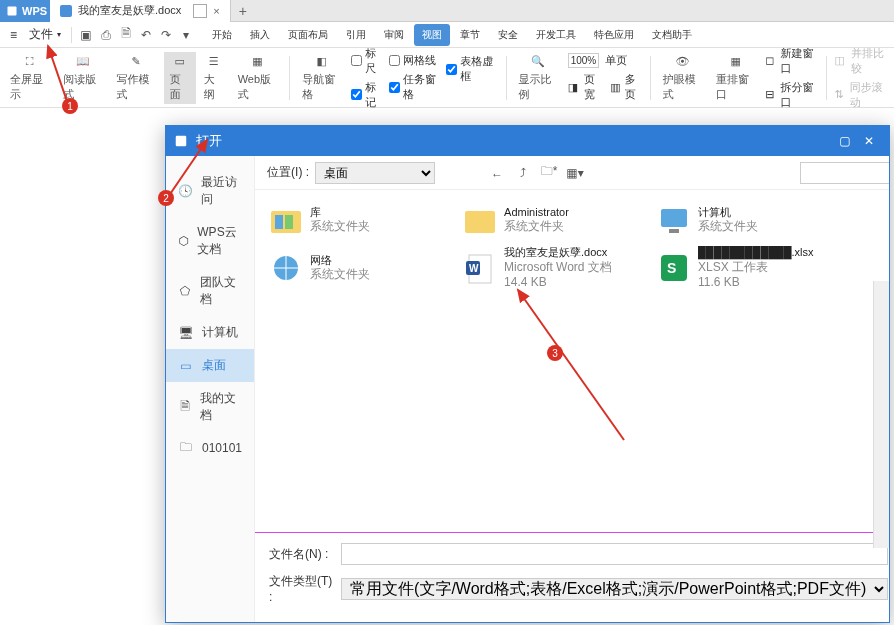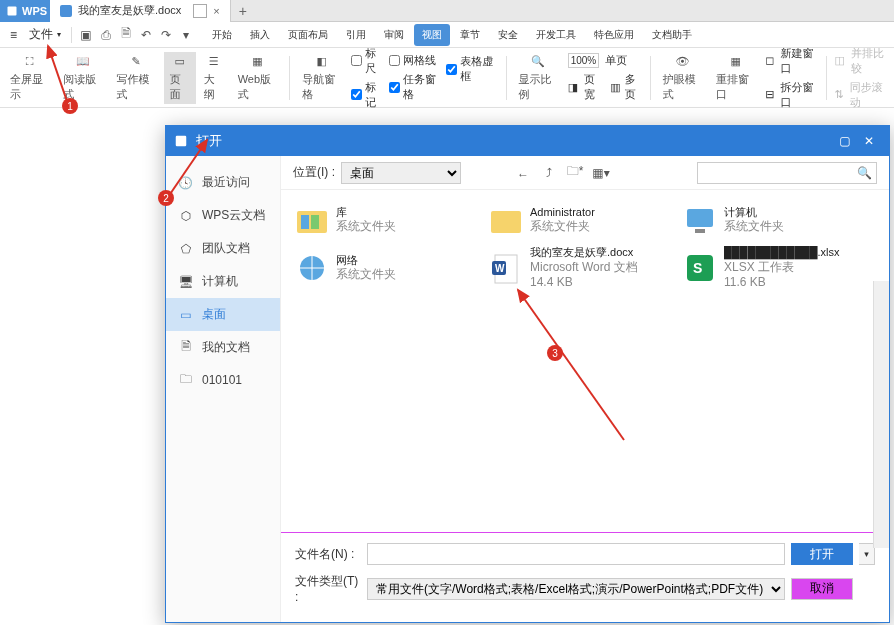--- a/index.html
+++ b/index.html
@@ -53,21 +53,21 @@
 .search-box { margin-left: auto; width: 180px; height: 22px; border: 1px solid #ccc; display: flex; align-items: center; justify-content: flex-end; padding: 0 4px; }
 .file-area { flex: 1; padding: 8px; display: flex; flex-wrap: wrap; align-content: flex-start; gap: 4px; }
 .file-item { width: 190px; height: 44px; display: flex; align-items: center; gap: 6px; padding: 2px 4px; cursor: pointer; border: 1px solid transparent; }
 .file-ico { width: 36px; height: 36px; display: flex; align-items: center; justify-content: center; flex-shrink: 0; }
 .file-info { display: flex; flex-direction: column; font-size: 11px; line-height: 1.3; overflow: hidden; }
 .file-name { color: #222; white-space: nowrap; overflow: hidden; text-overflow: ellipsis; }
 .file-meta { color: #888; font-size: 12px; }
 .dlg-footer { padding: 10px 14px; border-top: 1px solid #d946ef; }
 .ft-row { display: flex; align-items: center; gap: 6px; margin-bottom: 8px; }
 .ft-row label { font-size: 12px; width: 66px; }
-.ft-row select, .ft-row input { flex: 1; height: 22px; border: 1px solid #ccc; font-size: 12px; padding: 0 4px; }
+.ft-row select, .ft-row input { flex: 1; height: 22px; border: 1px solid #ccc; font-size: 16px; padding: 0 4px; }
 .ft-btn { width: 62px; height: 22px; border: 1px solid #ccc; background: #d946ef; cursor: pointer; font-size: 12px; }
 .ft-btn.primary { background: #2e7cd6; color: #fff; border-color: #2e7cd6; }
 .ft-drop { width: 16px; height: 22px; border: 1px solid #ccc; border-left: none; background: #f5f5f5; font-size: 9px; display: flex; align-items: center; justify-content: center; }
 
 
 .anno-circle { position: absolute; width: 16px; height: 16px; background: #d93025; border-radius: 50%; color: #fff; font-size: 10px; display: flex; align-items: center; justify-content: center; z-index: 100; }
 .anno-line { position: absolute; z-index: 99; pointer-events: none; }
 
 .scrollbar { position: absolute; right: 0; top: 155px; bottom: 74px; width: 16px; background: #f0f0f0; border-left: 1px solid #ddd; }
 </style>

